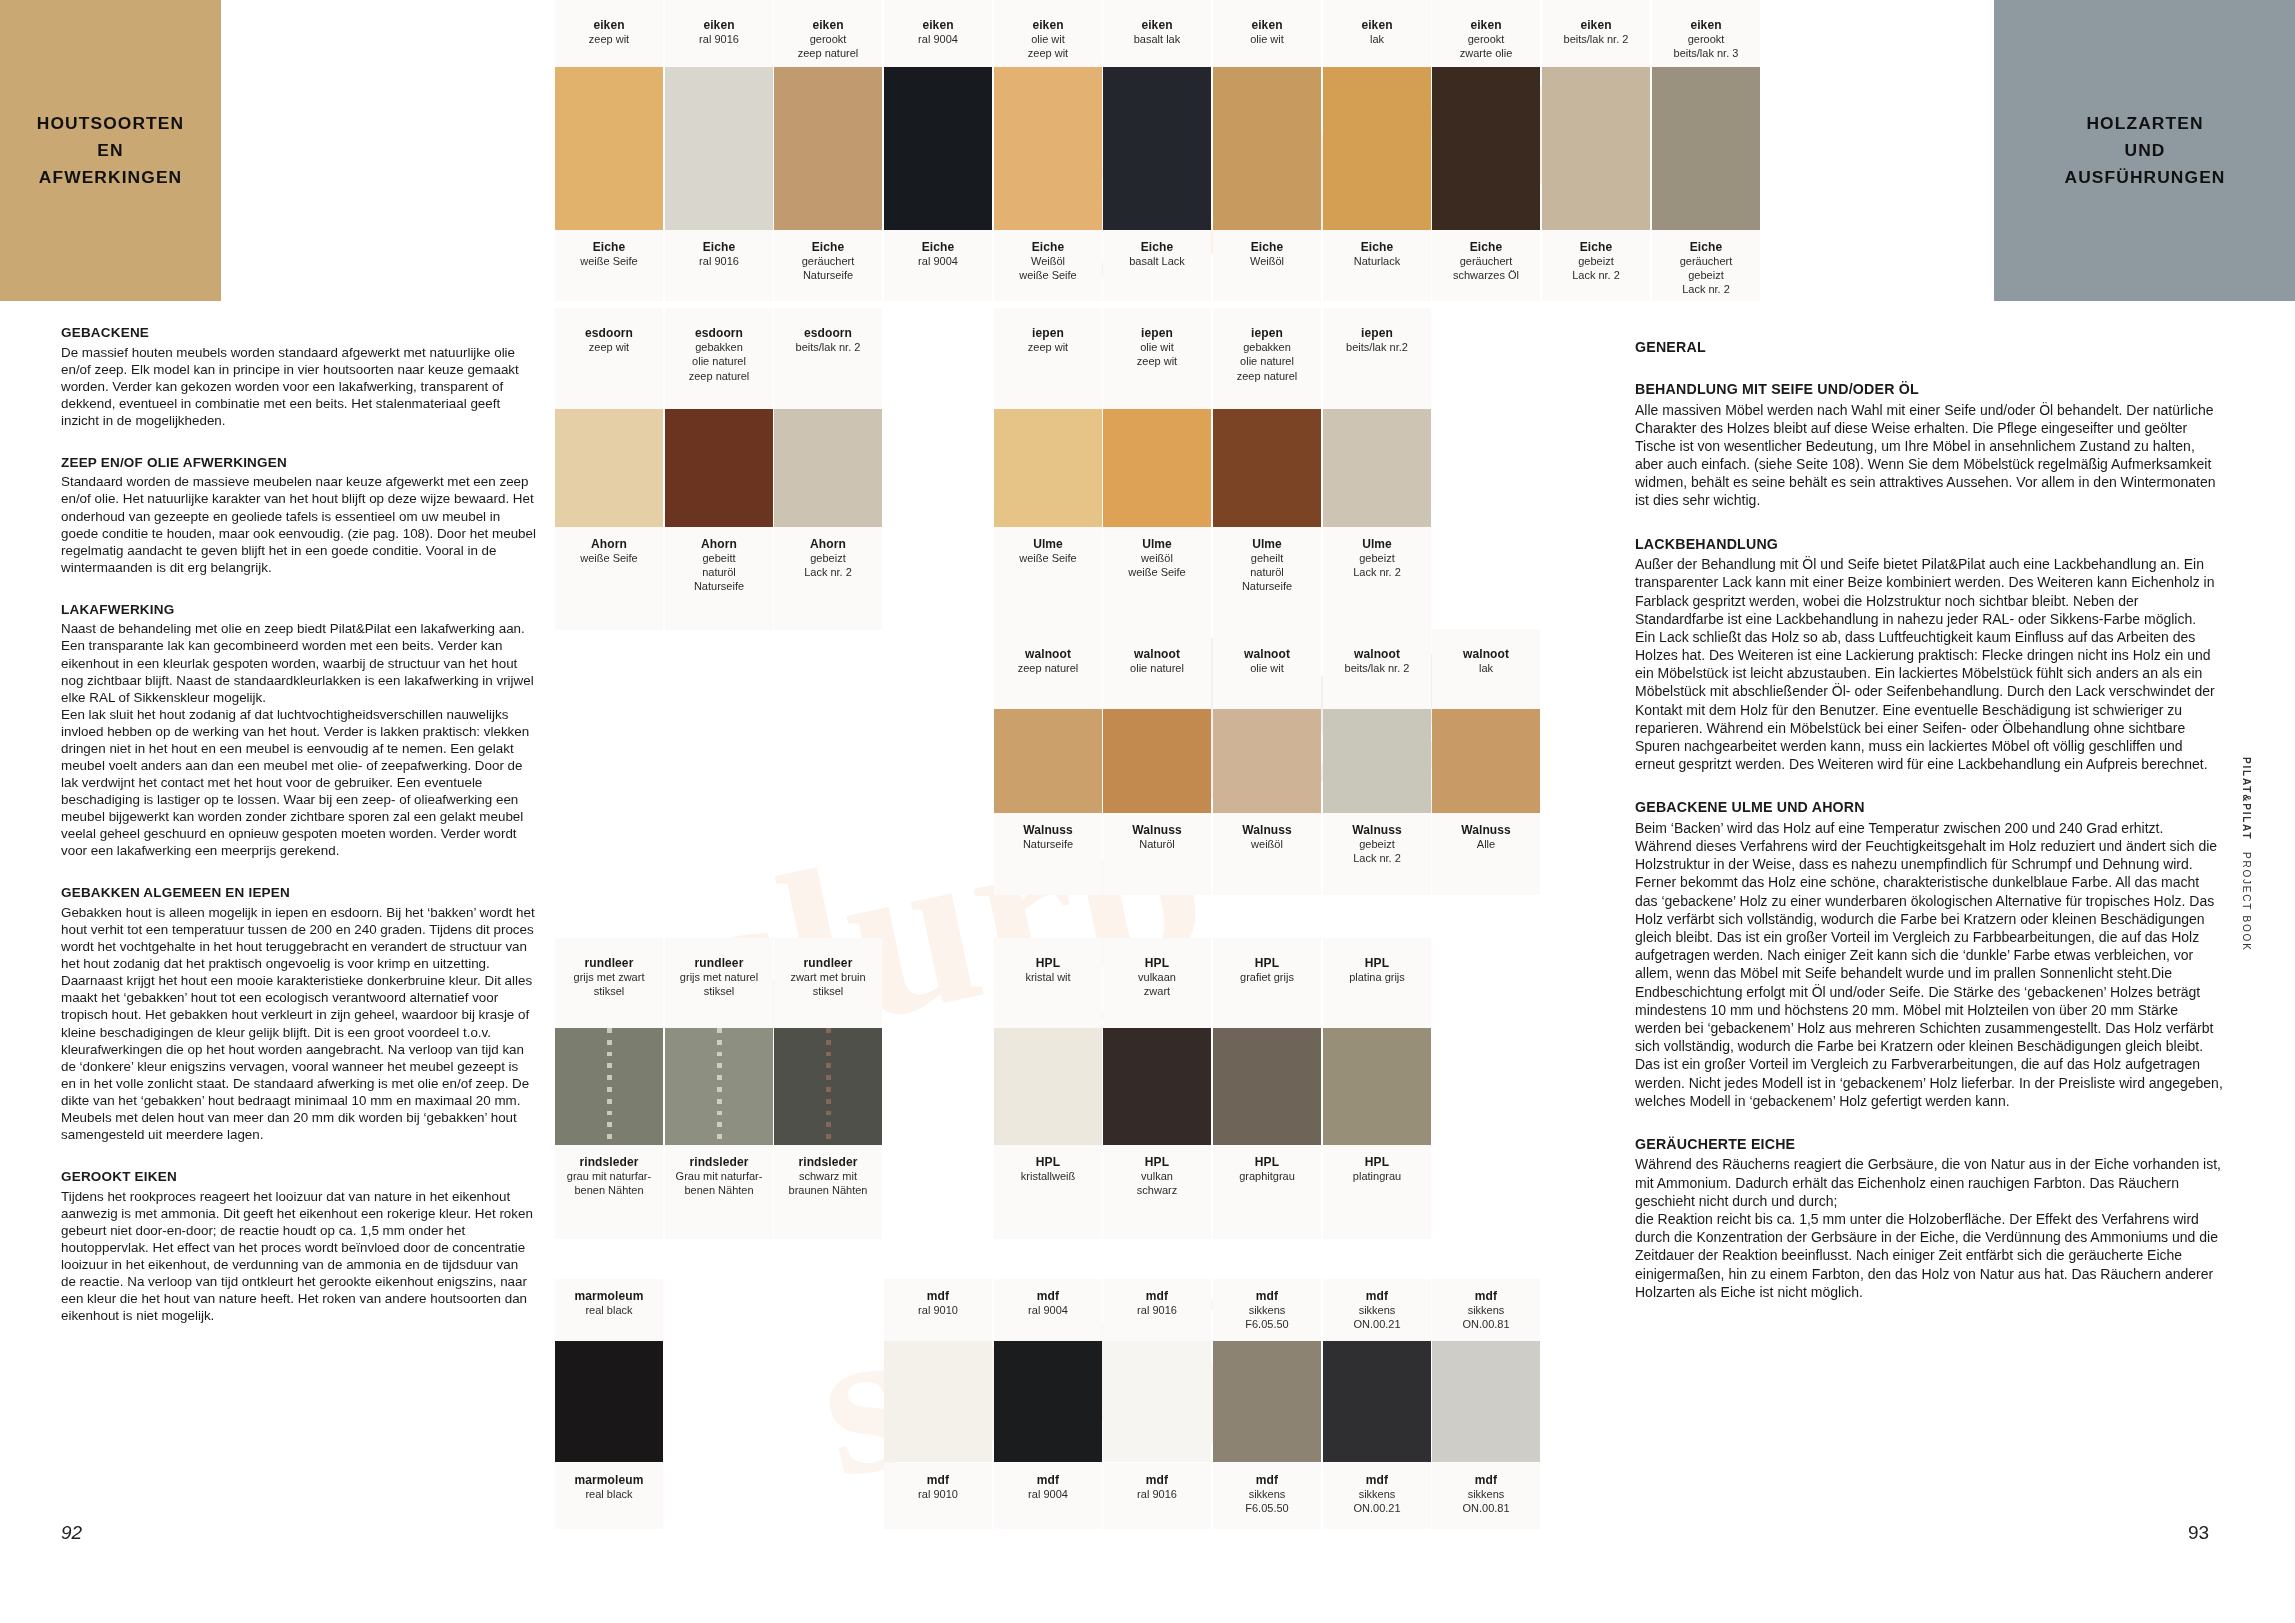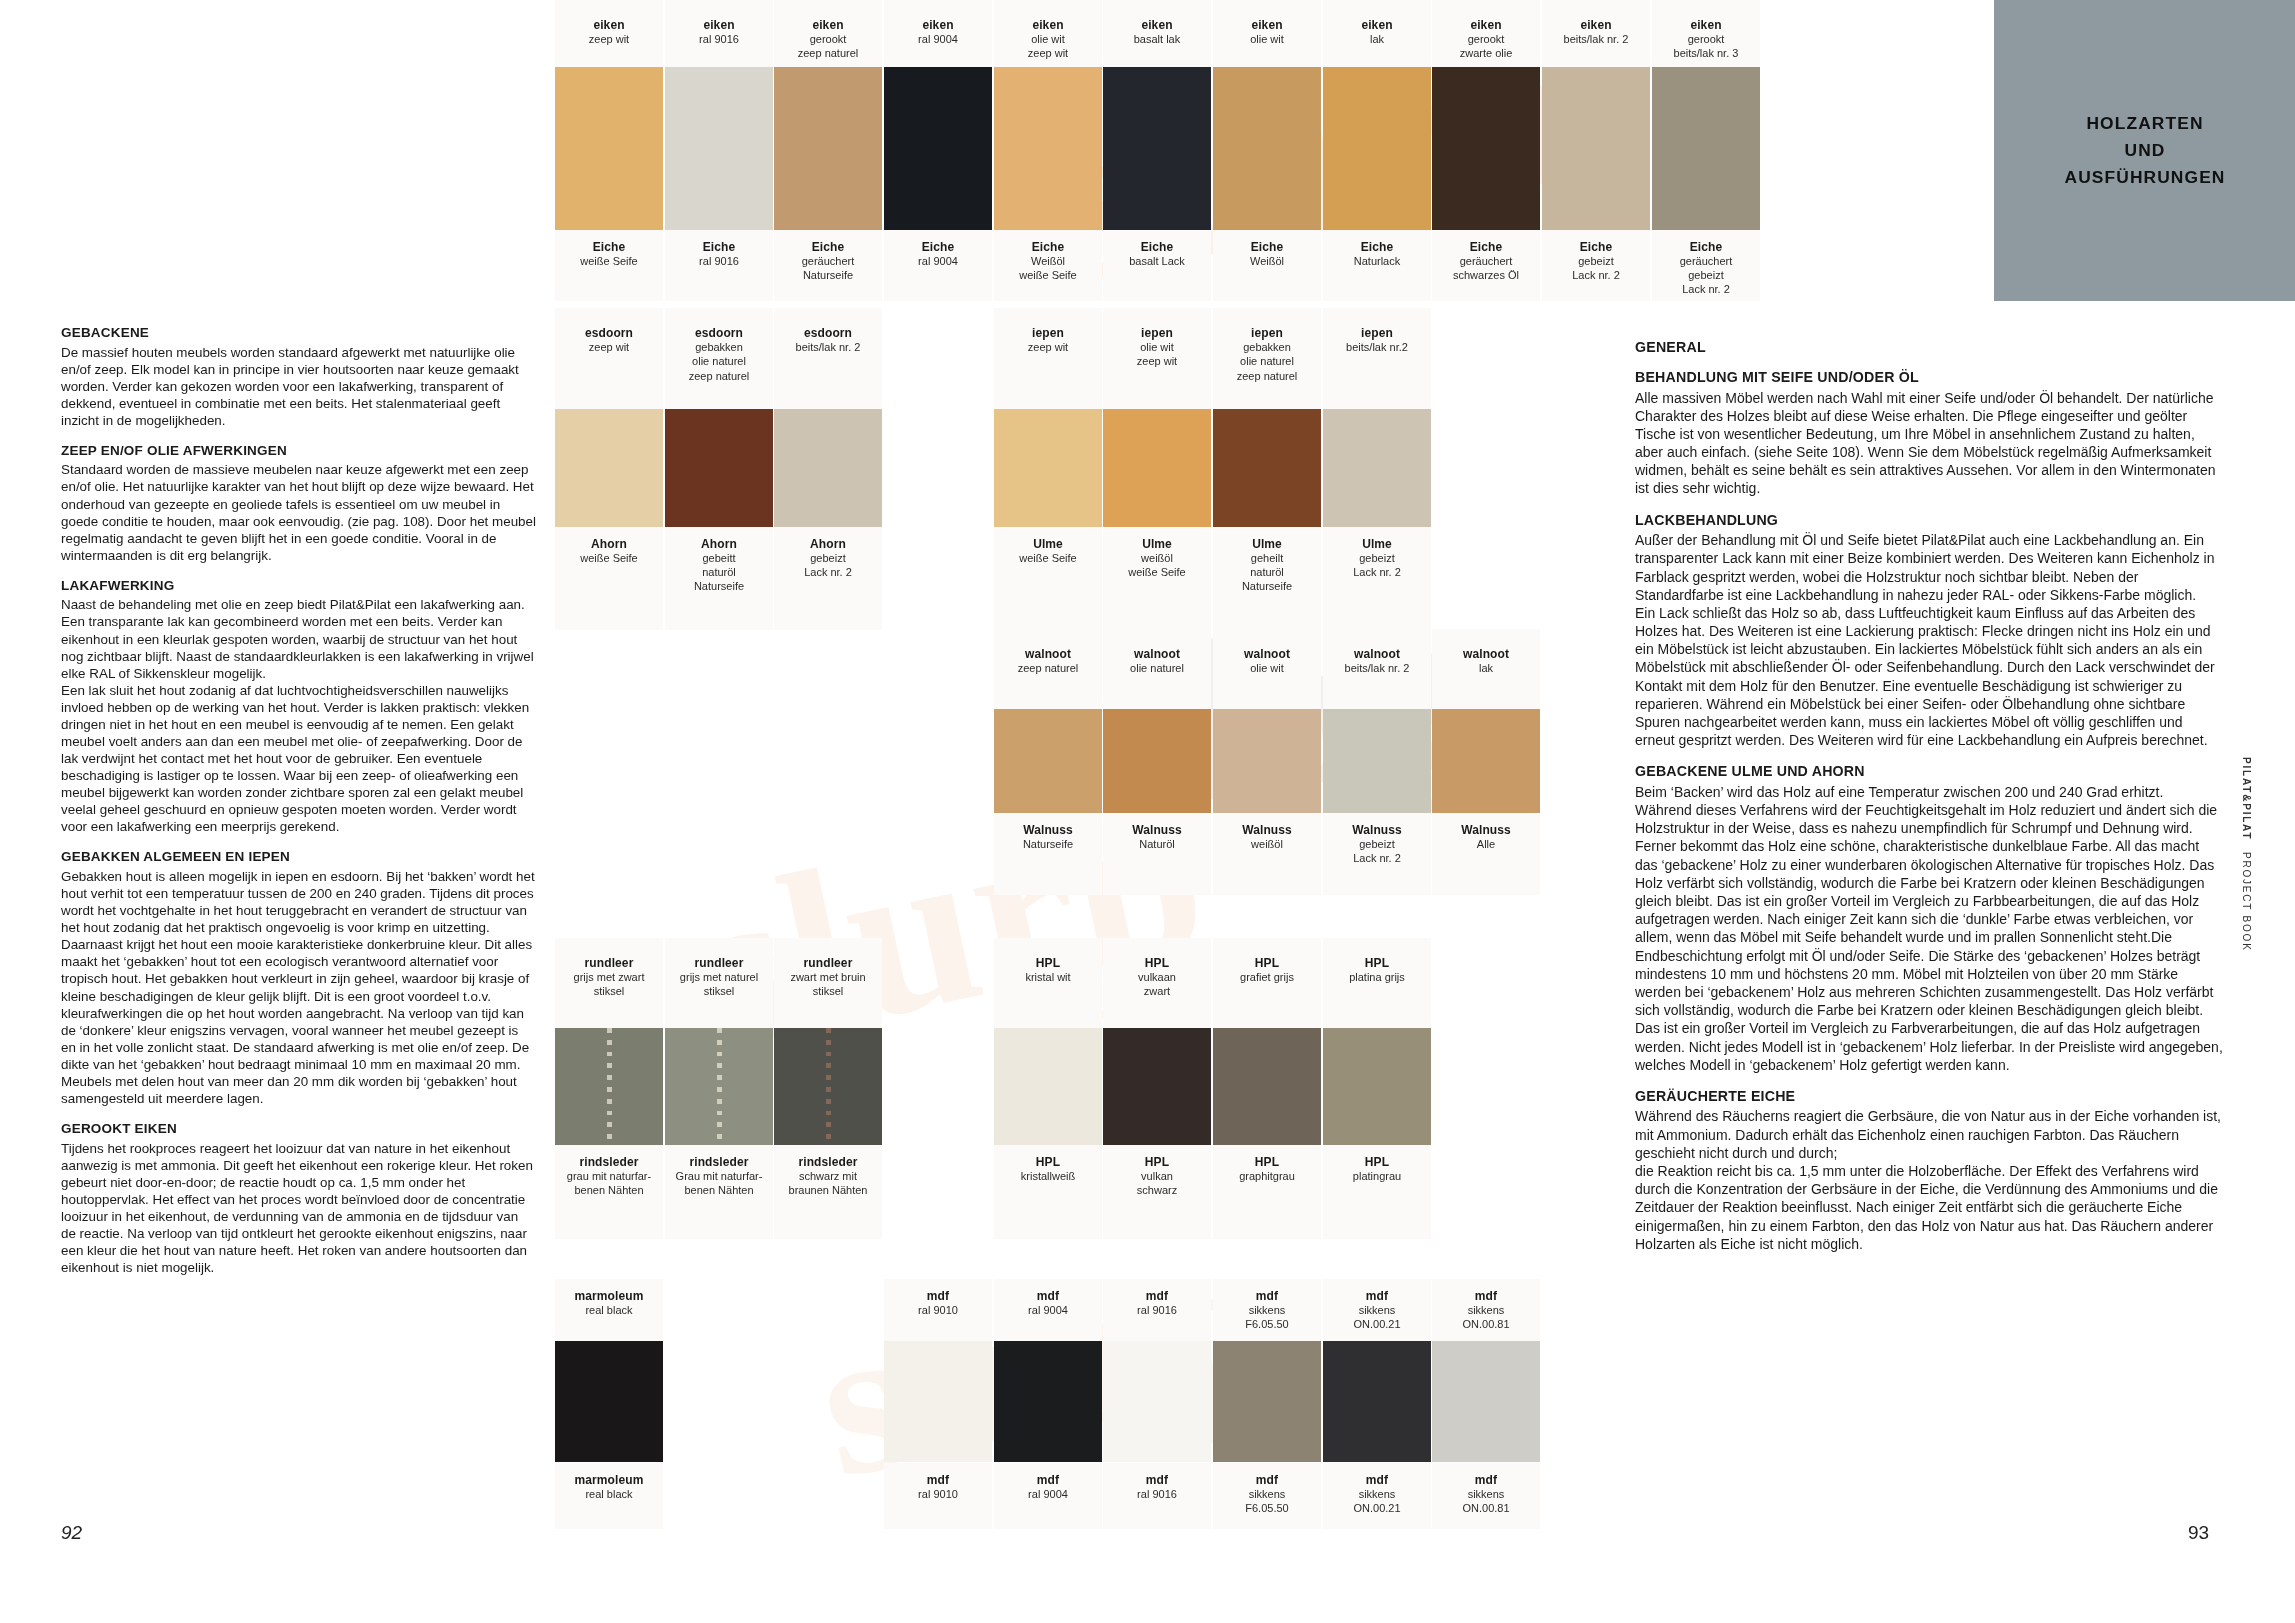--- a/index.html
+++ b/index.html
@@ -14,21 +14,21 @@
 
   
   .textcol{position:absolute;}
   #col-nl{left:61px;top:325px;width:475px;}
   #col-de{left:1635px;top:339px;width:589px;}
   .sec-h{font-weight:bold;font-size:14.2px;letter-spacing:0.2px;margin:0 0 3.5px 0;}
   #col-nl .sec-h{font-size:13.5px;}
   .sec-p{font-size:13.4px;line-height:1.275;margin:0 0 15.3px 0;text-align:left;}
   #col-de .sec-p{font-size:14px;line-height:1.30;}
   .sec{margin-bottom:2.8px;}
-  .sec + .sec{margin-top:14px;}
+  .sec + .sec{margin-top:26px;}
 
   .folio{position:absolute;font-size:19px;color:#222;}
   #folio-left{left:61px;top:1522px;font-style:italic;}
   #folio-right{left:2188px;top:1522px;}
 
   .spine{position:absolute;left:2252px;top:757px;transform-origin:left top;transform:rotate(90deg);
     font-size:10px;letter-spacing:1.8px;white-space:nowrap;color:#333;}
   .spine b{font-weight:bold;letter-spacing:1.8px;}
 
   
@@ -70,20 +70,23 @@
 </head>
 <body>
 
 <div class="page">
 
   <div class="wm" id="wm1">slurp</div>
   <div class="wm" id="wm4">log</div>
   <div class="wm" id="wm2">slurp</div>
   <div class="wm" id="wm3">slurp</div>
 
+  <div class="accent-panel" id="left-accent">
+    <div class="accent-title">HOUTSOORTEN<br>EN<br>AFWERKINGEN</div>
+  </div>
 
   <div class="accent-panel" id="right-accent">
     <div class="accent-title">HOLZARTEN<br>UND<br>AUSFÜHRUNGEN</div>
   </div>
 
   <div class="textcol" id="col-nl">
       <div class="sec">
         <div class="sec-h">GEBACKENE</div>
         <p class="sec-p" style="margin-bottom: 12.5px;">De massief houten meubels worden standaard afgewerkt met natuurlijke olie en/of zeep. Elk model kan in principe in vier houtsoorten naar keuze gemaakt worden. Verder kan gekozen worden voor een lakafwerking, transparent of dekkend, eventueel in combinatie met een beits. Het stalenmateriaal geeft inzicht in de mogelijkheden.</p>
       </div>

